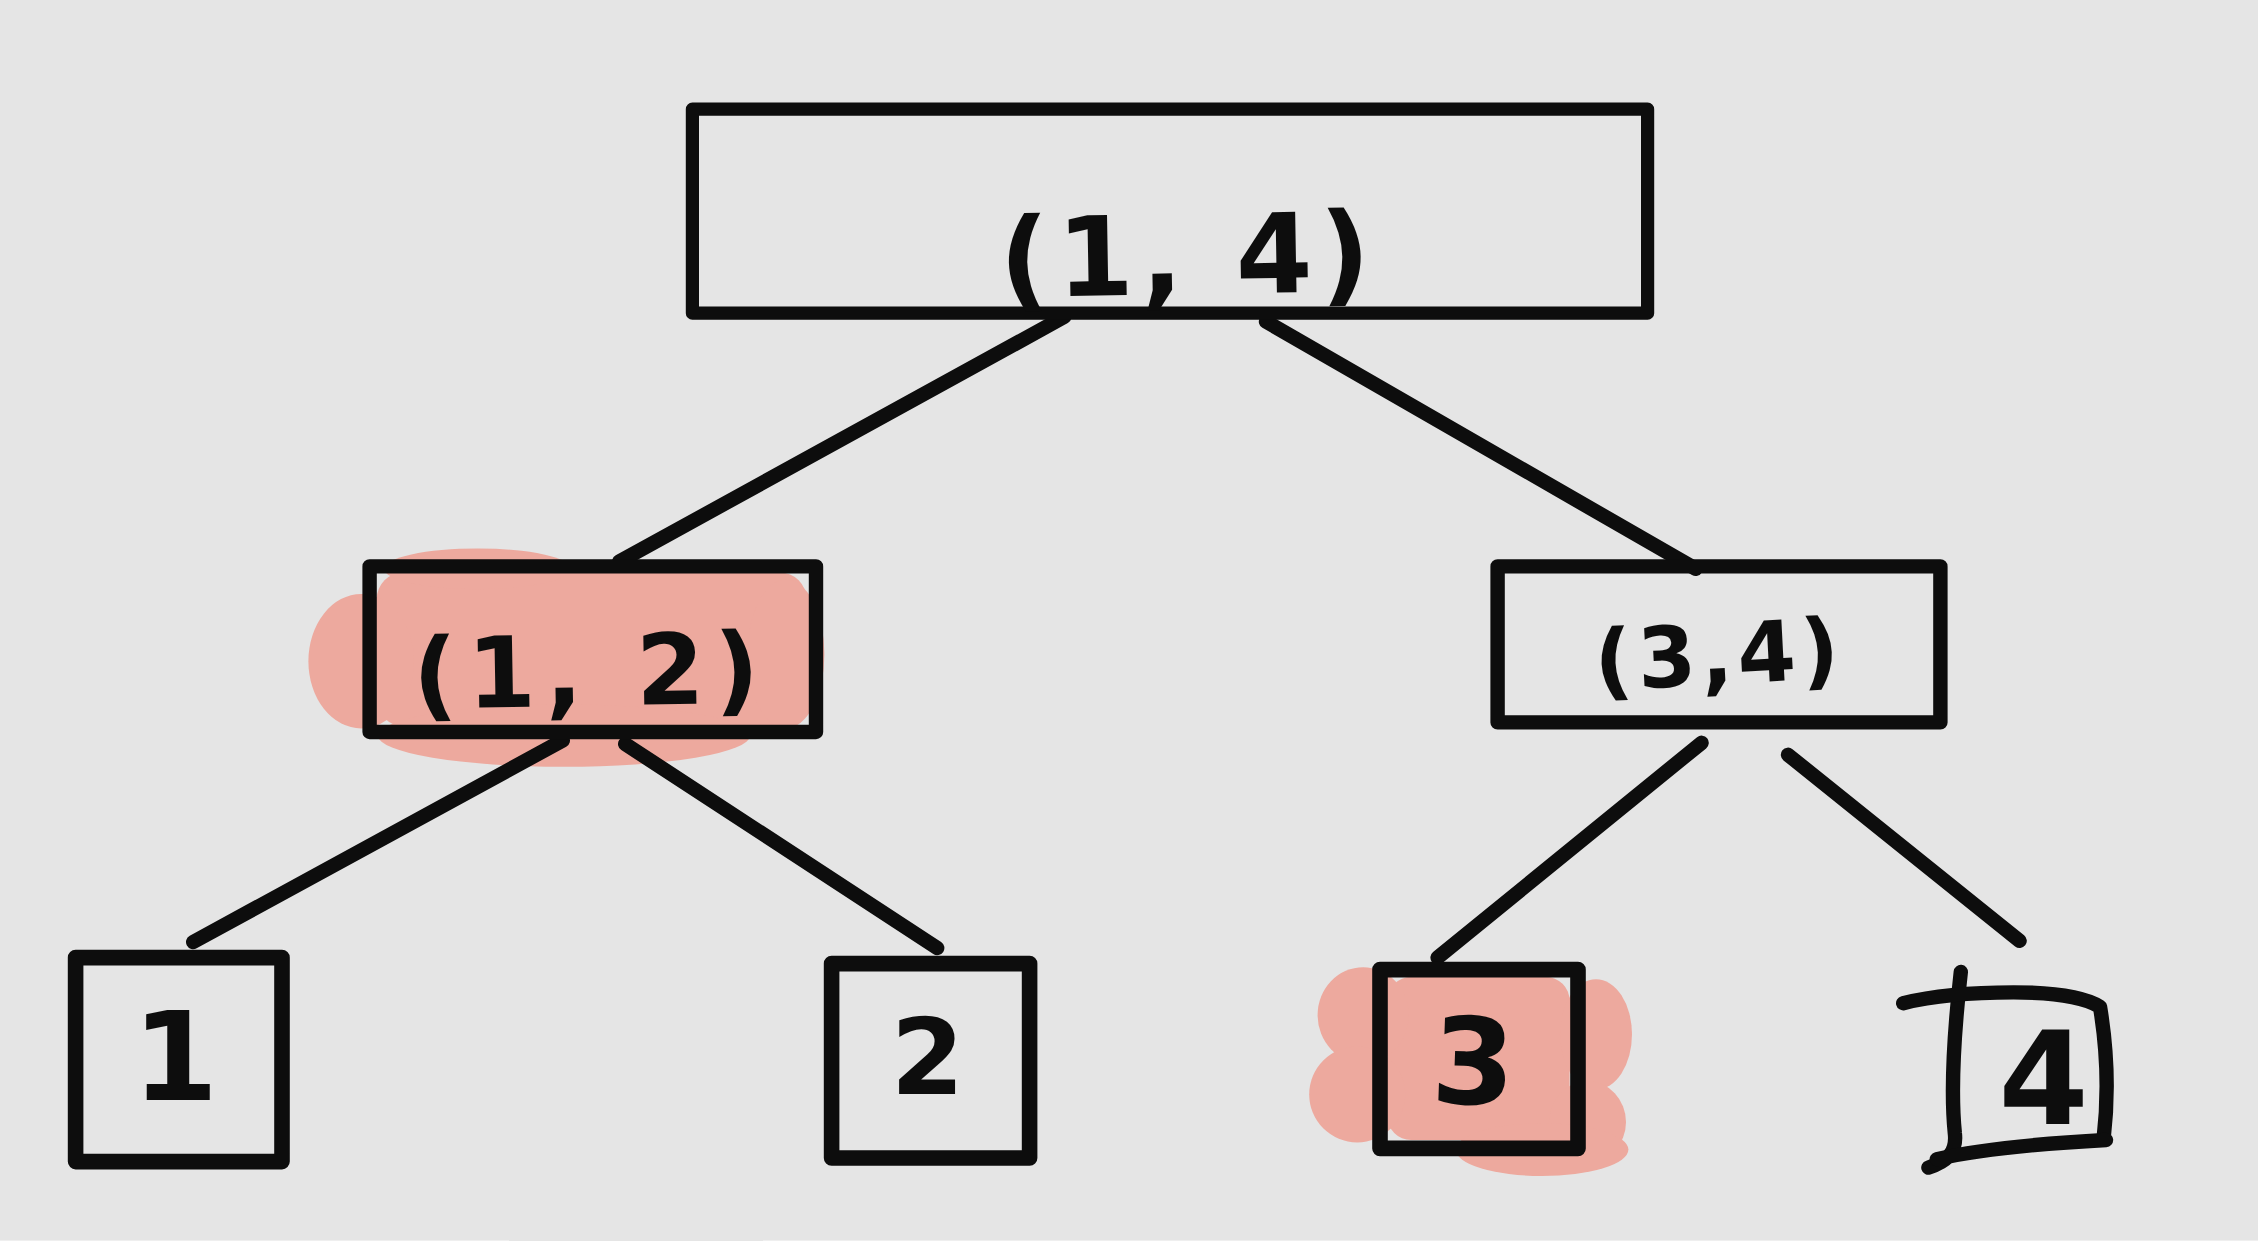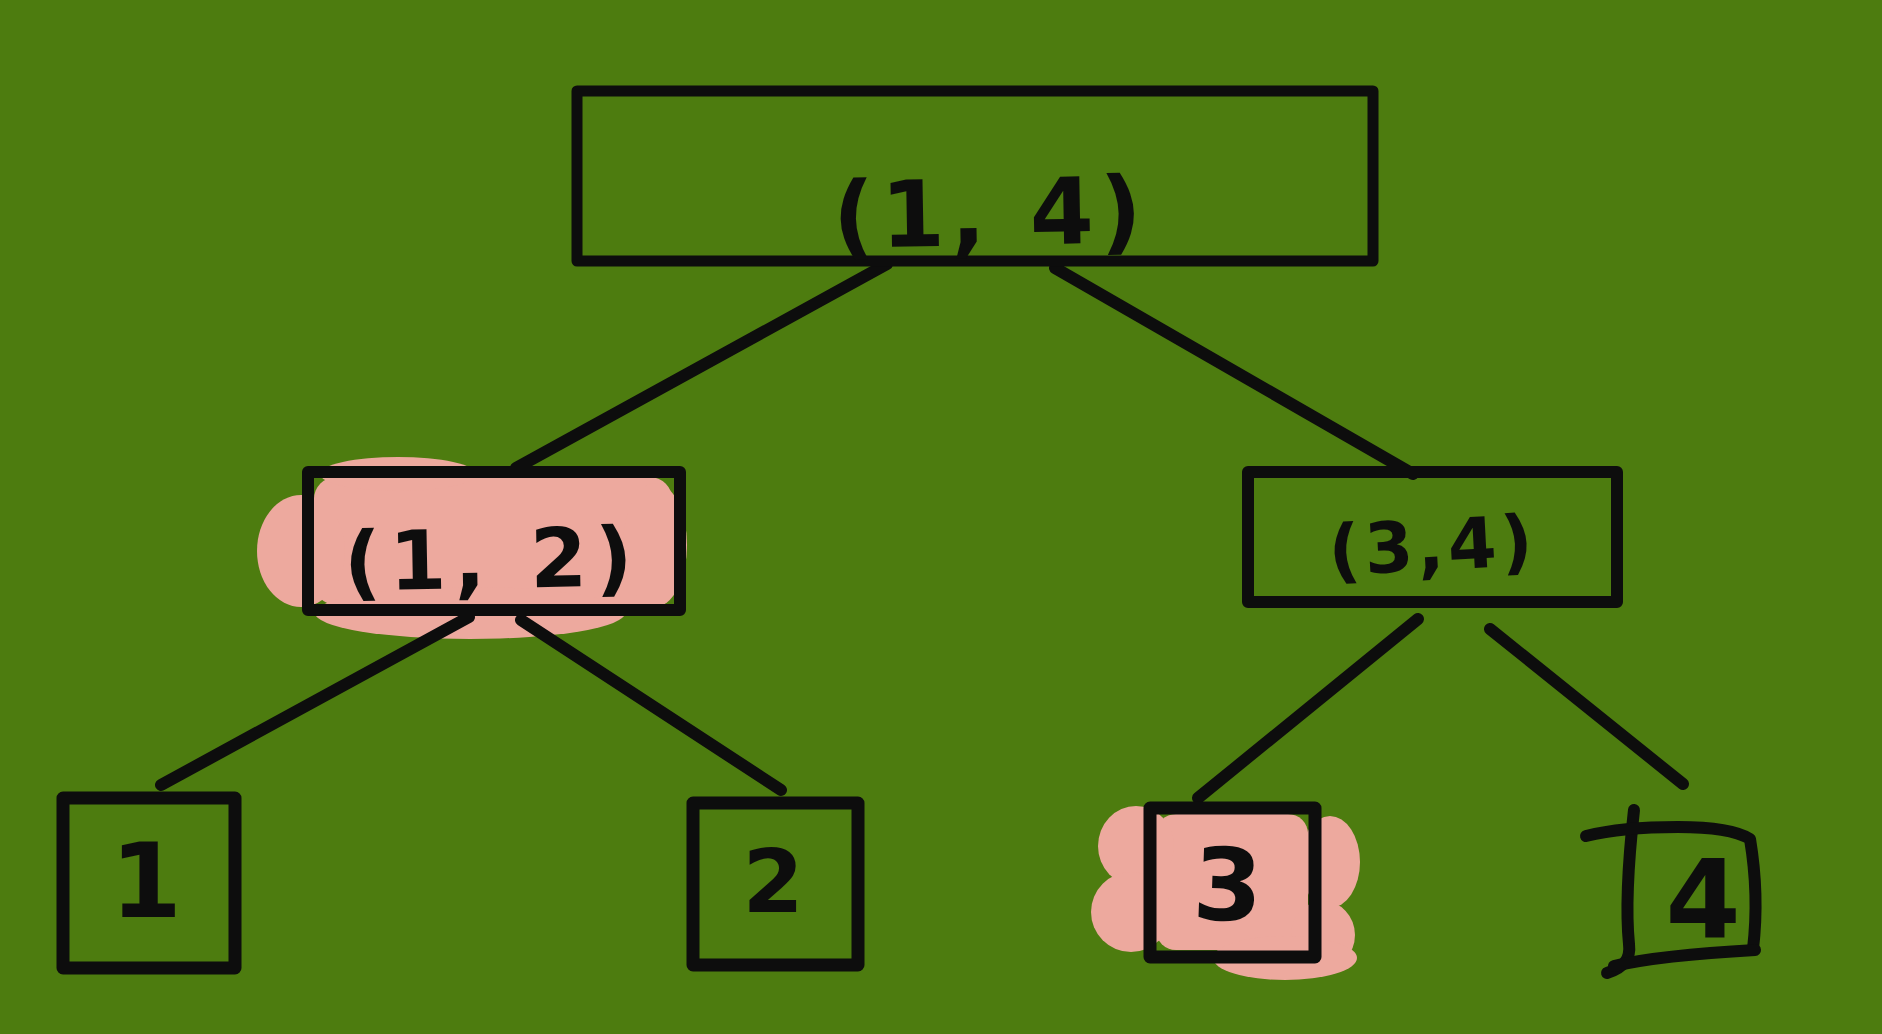--- a/index.html
+++ b/index.html
@@ -27,21 +27,21 @@
   }
   .label {
     font-family: "DejaVu Sans", "Liberation Sans", sans-serif;
     font-weight: bold;
     text-anchor: middle;
   }
 </style>
 </head>
 <body>
 
-<div class="canvas" style="background: #4d7c0f;">
+<div class="canvas" style="background: #e5e5e5;">
   <svg class="drawing" viewBox="0 0 1882 1034">
 
     <g>
       <rect class="hl" x="314" y="477" width="358" height="128" rx="22" fill="#eda99e"></rect>
       <ellipse class="hl" cx="301" cy="551" rx="44" ry="56" fill="#eda99e"></ellipse>
       <ellipse class="hl" cx="470" cy="613" rx="155" ry="26" fill="#eda99e"></ellipse>
       <ellipse class="hl" cx="398" cy="474" rx="78" ry="17" fill="#eda99e"></ellipse>
       <ellipse class="hl" cx="655" cy="545" rx="32" ry="62" fill="#eda99e"></ellipse>
     </g>
     <g>

